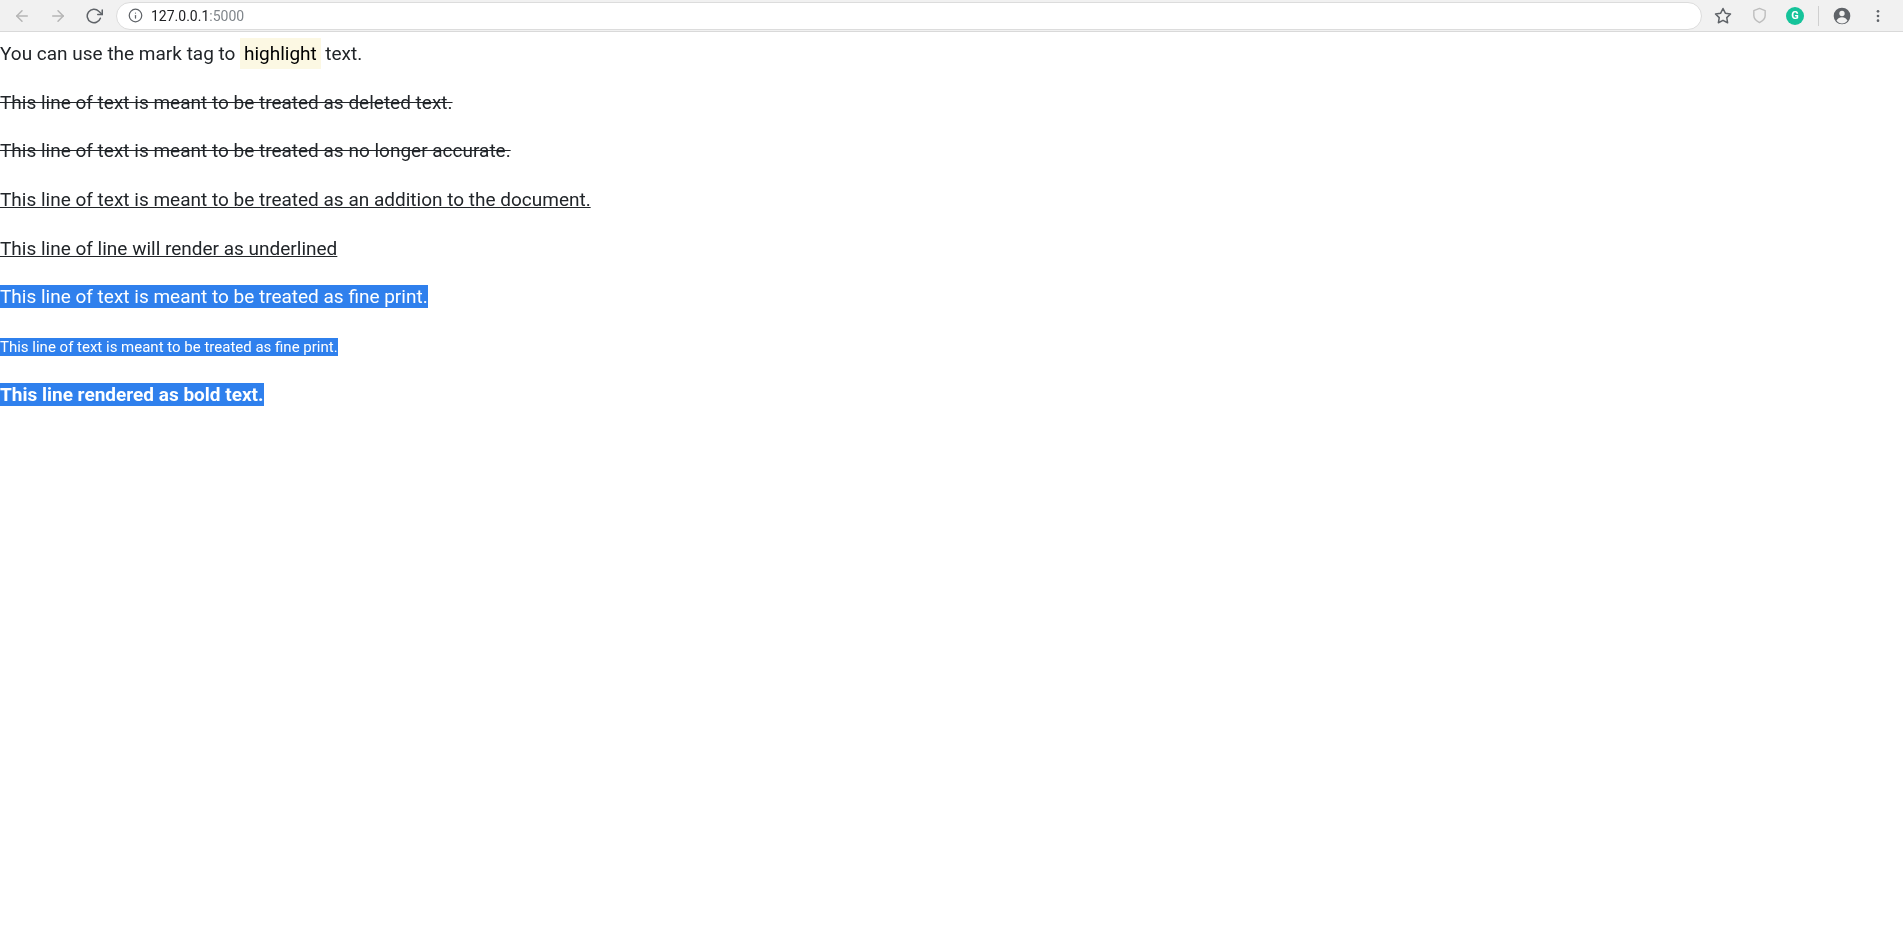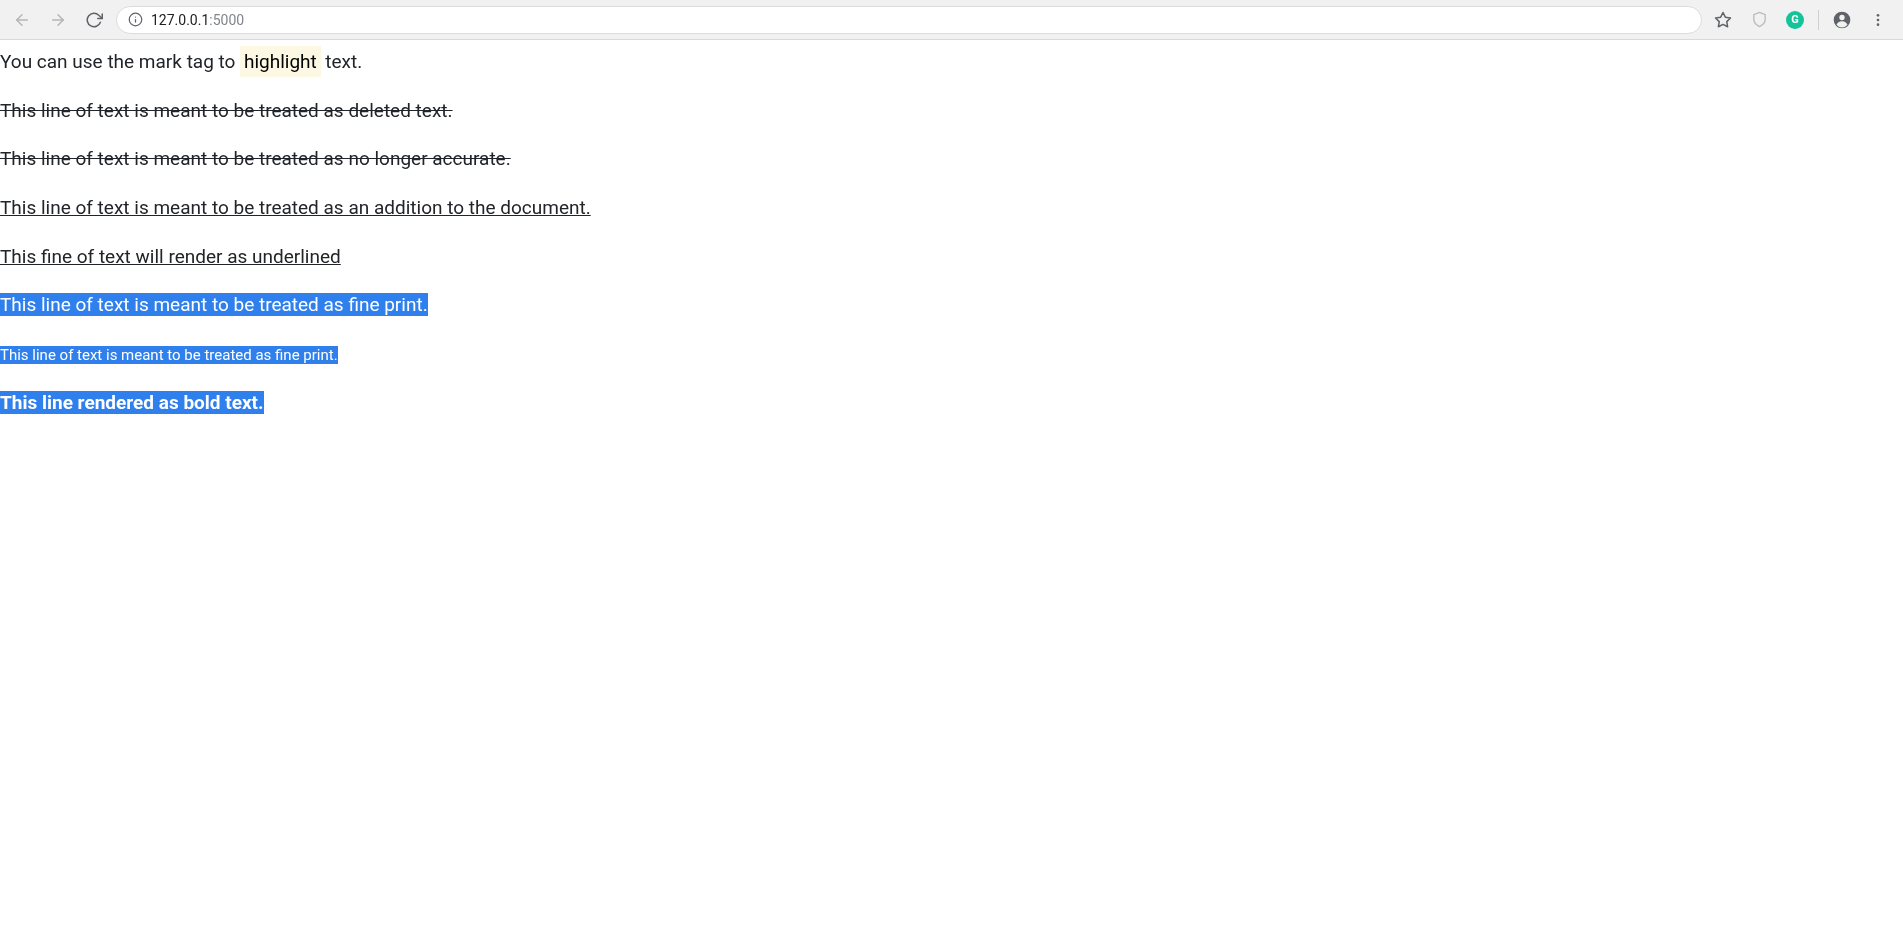--- a/index.html
+++ b/index.html
@@ -8,21 +8,21 @@
       box-sizing: border-box;
     }
     body {
       font-family: -apple-system, BlinkMacSystemFont, "Segoe UI", Roboto, Helvetica, Arial, sans-serif;
       background: #ffffff;
     }
     
     .browser-bar {
       display: flex;
       align-items: center;
-      height: 40px;
+      height: 32px;
       background: #f1f1f1;
       border-bottom: 1px solid #d9d9d9;
       padding: 0 8px;
       gap: 8px;
       font-size: 14px;
       color: #5f6368;
     }
     .nav-btn {
       width: 28px;
       height: 28px;
@@ -186,17 +186,17 @@
   </div>
 </div>
 
 <div class="page">
   <p>
     <span>You can use the mark tag to </span><mark>highlight</mark><span> text.</span>
   </p>
   <p><del>This line of text is meant to be treated as deleted text.</del></p>
   <p><s>This line of text is meant to be treated as no longer accurate.</s></p>
   <p><ins>This line of text is meant to be treated as an addition to the document.</ins></p>
-  <p><u>This fine of text will render as underlined</u></p>
+  <p><u>This line of line will render as underlined</u></p>
   <p><span class="selected">This line of text is meant to be treated as fine print.</span></p>
   <p><small class="selected">This line of text is meant to be treated as fine print.</small></p>
   <p><strong class="selected">This line rendered as bold text.</strong></p>
 </div>
 
 </body></html>

